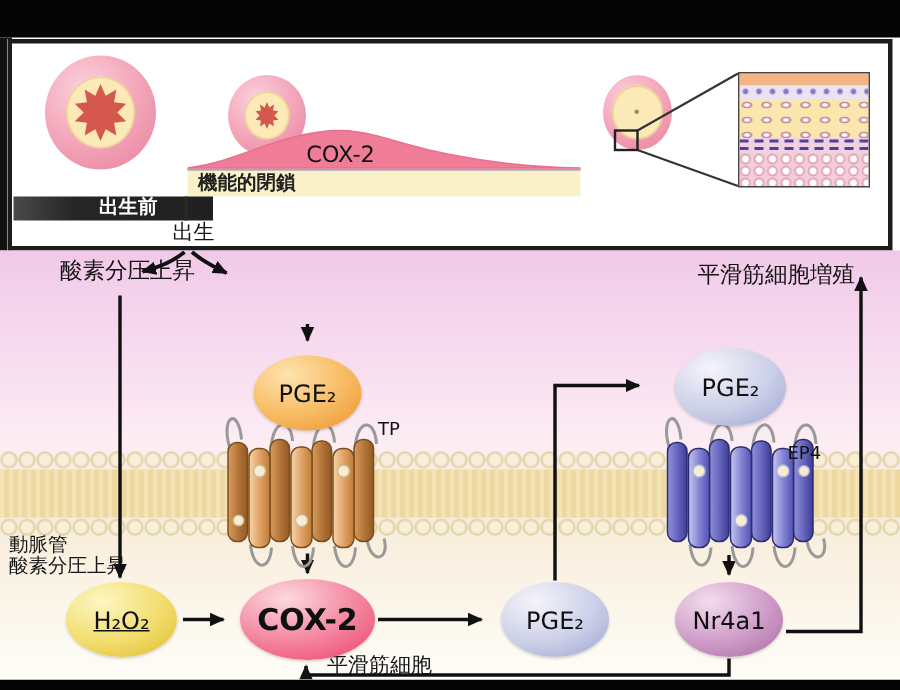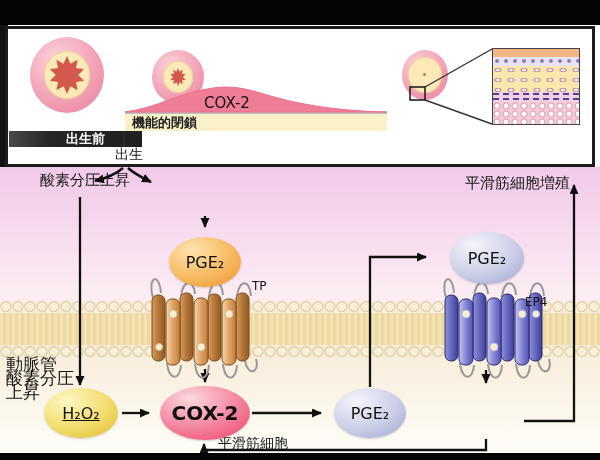--- a/index.html
+++ b/index.html
@@ -53,21 +53,21 @@
      background-size:12px 13px;}
   .membrane-body{left:0;top:146px;width:600px;height:32px;
      background:repeating-linear-gradient(90deg,#f2e2b4 0 3px,#ecd8a0 3px 6px);}
   .jp{font-weight:normal;color:#141414;}
   .lbl-oxygen{left:30px;top:4px;width:110px;text-align:center;font-size:15px;}
   .lbl-platelet{left:140px;top:10px;width:130px;text-align:center;font-size:15px;line-height:19px;}
   .lbl-prolif{left:458px;top:7px;width:112px;text-align:right;font-size:15px;}
   .lbl-receptor{font-size:12px;font-weight:normal;}
   .lbl-tp{left:252px;top:112px;}
   .lbl-ep4{left:525px;top:128px;}
-  .lbl-smc{left:6px;top:190px;width:84px;font-size:17px;line-height:14px;}
+  .lbl-smc{left:6px;top:190px;width:84px;font-size:13px;line-height:14px;}
   .lbl-expr{left:218px;top:268px;font-size:14px;}
   .node{position:absolute;border-radius:50%;display:flex;align-items:center;justify-content:center;
         font-size:16px;color:#101010;box-shadow:0 1px 2px rgba(0,0,0,0.18);}
   .node-txa2{left:169px;top:70px;width:72px;height:50px;
      background:radial-gradient(ellipse 120% 120% at 32% 26%,#fde3ae 0%,#f8bf6a 40%,#f09f3c 72%,#e88f2e 100%);}
   .node-h2o2{left:44px;top:221px;width:74px;height:50px;
      background:radial-gradient(ellipse 120% 120% at 32% 26%,#fdf6c2 0%,#f2dd6e 45%,#e2c33a 75%,#d0ac24 100%);text-decoration:underline;}
   .node-cox2{left:160px;top:219px;width:90px;height:54px;font-size:20px;font-weight:bold;
      background:radial-gradient(ellipse 120% 120% at 34% 24%,#fcd9de 0%,#f590a8 38%,#ef5c7e 68%,#e63a64 100%);}
   .node-pge2{background:radial-gradient(ellipse 120% 120% at 32% 26%,#f4f4fa 0%,#ccd0e8 45%,#a8aed6 75%,#9298c4 100%);}
@@ -246,14 +246,15 @@
       <div>動脈管</div>
       <div>酸素分圧上昇</div>
     </div>
     <div class="abs jp lbl-expr">平滑筋細胞</div>
 
     <div class="node node-txa2">PGE₂</div>
     <div class="node node-h2o2">H₂O₂</div>
     <div class="node node-cox2">COX-2</div>
     <div class="node node-pge2 node-pge2-lower">PGE₂</div>
     <div class="node node-pge2 node-pge2-upper">PGE₂</div>
+    <div class="node node-nr4a1">Nr4a1</div>
   </div>
 </div>
 
 </body></html>

